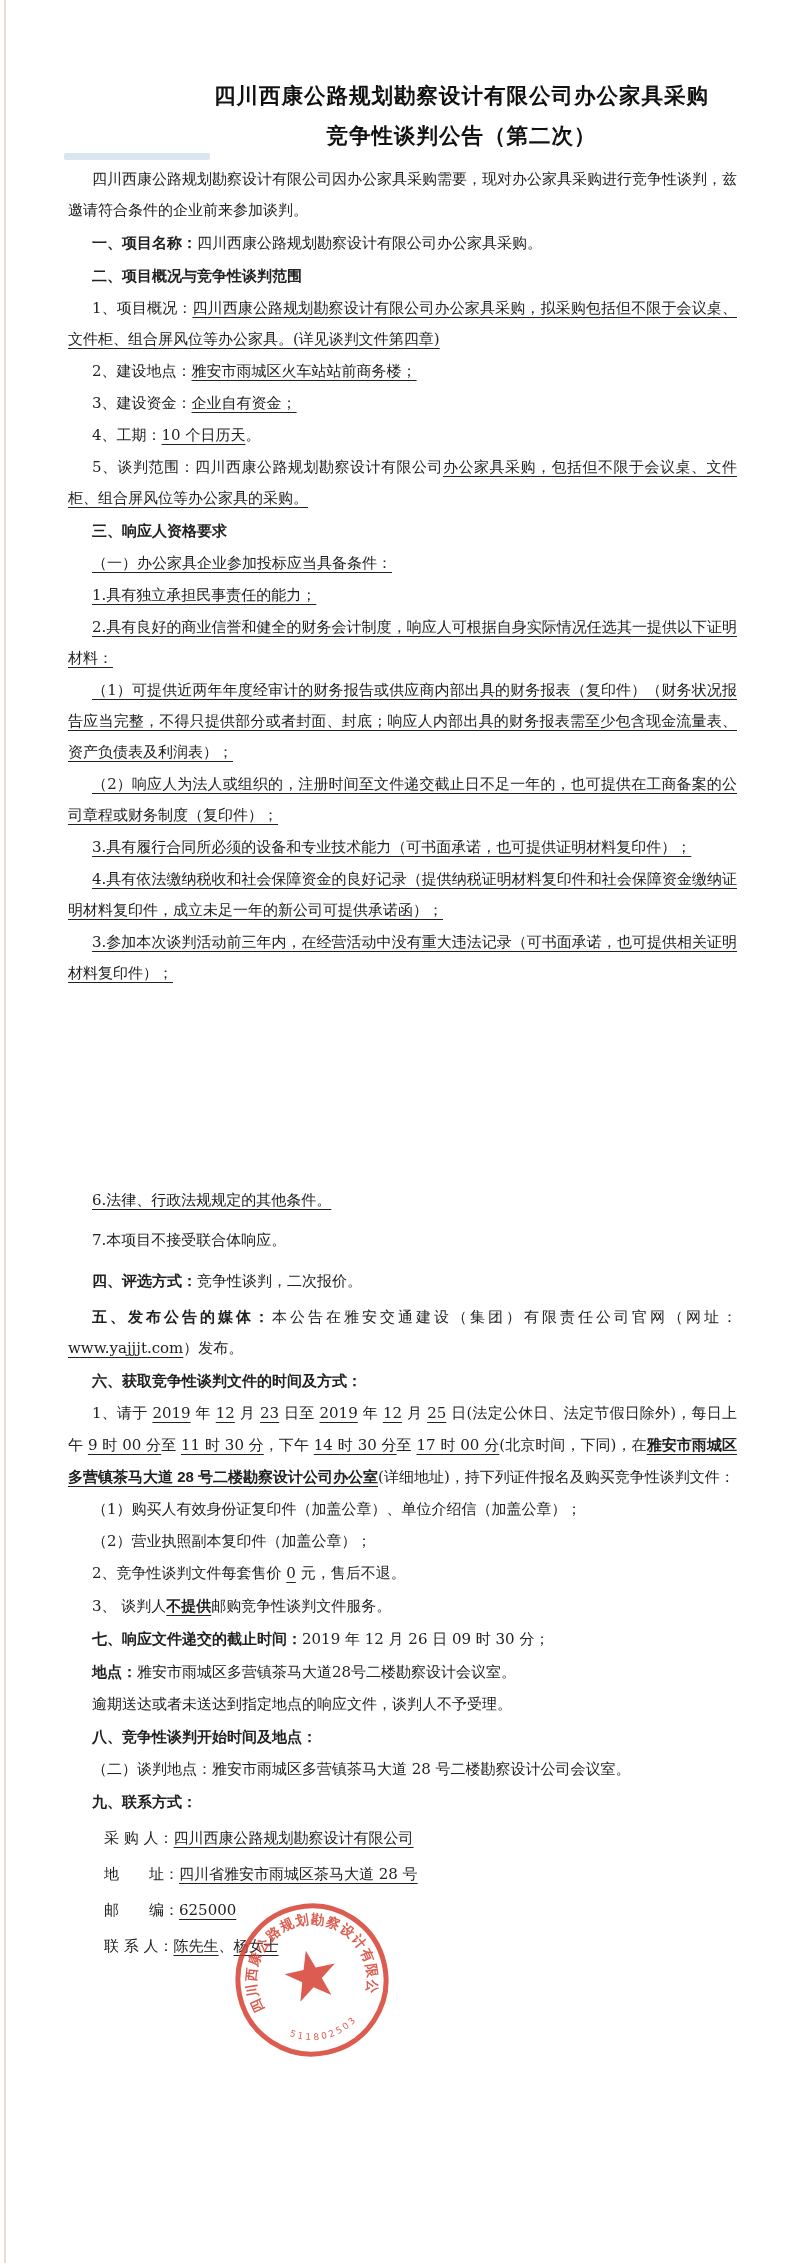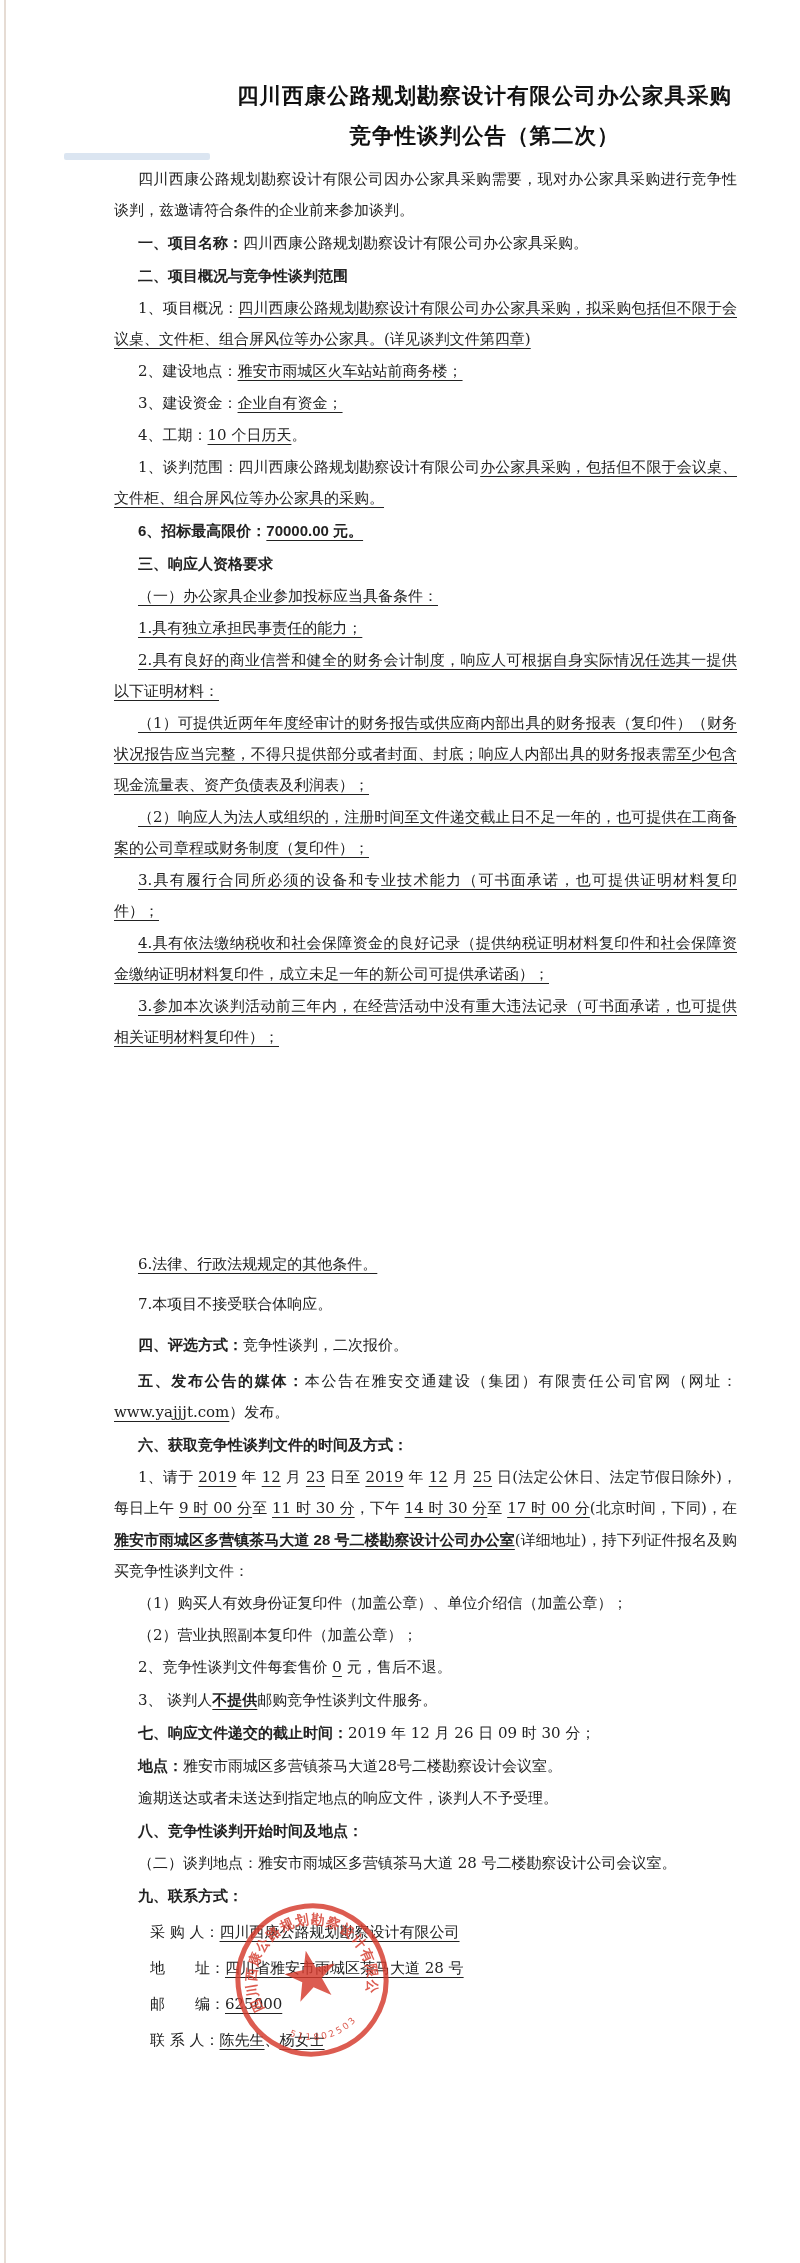--- a/index.html
+++ b/index.html
@@ -4,21 +4,21 @@
 <style>
   html,body{margin:0;padding:0;background:#ffffff;}
   .page{
     position:relative;width:800px;height:2263px;background:#ffffff;overflow:hidden;
     font-family:"DejaVu Serif","Liberation Serif",serif;color:#1c1c1c;
   }
   .edge-line{position:absolute;left:4px;top:0;width:2px;height:100%;background:#e6dcd4;}
   .title-underline-artifact{position:absolute;left:64px;top:153px;width:146px;height:7px;background:#d3dfee;opacity:.8;border-radius:2px;filter:blur(.6px);}
   .content{
     position:absolute;left:0;top:0;width:791px;box-sizing:border-box;
-    padding:76px 54px 0 114px;
+    padding:76px 54px 0 68px;
   }
   .doc-title{margin:0;padding-left:118px;text-align:center;font-size:21.5px;line-height:40px;
     font-weight:bold;font-family:"Liberation Sans","DejaVu Sans",sans-serif;letter-spacing:1px;color:#111;}
   .body-block{margin-top:8px;font-size:15px;color:#222;}
   .para{margin:1px 0 0 0;line-height:31px;text-indent:1.6em;text-align:justify;}
   .para.gap-xl{margin-top:196px;}
   .para.sp8{margin-top:9px;}
   .para.sp4{margin-top:4px;}
   .para.contact{text-indent:2.4em;margin-top:5px;}
   .b{font-weight:bold;font-family:"Liberation Sans","DejaVu Sans",sans-serif;}
@@ -36,22 +36,21 @@
     <h1 class="doc-title">四川西康公路规划勘察设计有限公司办公家具采购</h1>
     <h1 class="doc-title">竞争性谈判公告（第二次）</h1>
     <div class="body-block">
         <p class="para"><span>四川西康公路规划勘察设计有限公司因办公家具采购需要，现对办公家具采购进行竞争性谈判，兹邀请符合条件的企业前来参加谈判。</span></p>
         <p class="para"><span class="b">一、项目名称：</span><span>四川西康公路规划勘察设计有限公司办公家具采购。</span></p>
         <p class="para"><span class="b">二、项目概况与竞争性谈判范围</span></p>
         <p class="para"><span>1、项目概况：</span><span class="u">四川西康公路规划勘察设计有限公司办公家具采购，拟采购包括但不限于会议桌、文件柜、组合屏风位等办公家具。(详见谈判文件第四章)</span></p>
         <p class="para"><span>2、建设地点：</span><span class="u">雅安市雨城区火车站站前商务楼；</span></p>
         <p class="para"><span>3、建设资金：</span><span class="u">企业自有资金；</span></p>
         <p class="para"><span>4、工期：</span><span class="u">10 个日历天</span><span>。</span></p>
-        <p class="para"><span>1、谈判范围：四川西康公路规划勘察设计有限公司</span><span class="u">办公家具采购，包括但不限于会议桌、文件柜、组合屏风位等办公家具的采购。</span></p>
-        <p class="para"><span class="b">6、招标最高限价：</span><span class="b u">70000.00 元。</span></p>
+        <p class="para"><span>5、谈判范围：四川西康公路规划勘察设计有限公司</span><span class="u">办公家具采购，包括但不限于会议桌、文件柜、组合屏风位等办公家具的采购。</span></p>
         <p class="para"><span class="b">三、响应人资格要求</span></p>
         <p class="para"><span class="u">（一）办公家具企业参加投标应当具备条件：</span></p>
         <p class="para"><span class="u">1.具有独立承担民事责任的能力；</span></p>
         <p class="para"><span class="u">2.具有良好的商业信誉和健全的财务会计制度，响应人可根据自身实际情况任选其一提供以下证明材料：</span></p>
         <p class="para"><span class="u">（1）可提供近两年年度经审计的财务报告或供应商内部出具的财务报表（复印件）（财务状况报告应当完整，不得只提供部分或者封面、封底；响应人内部出具的财务报表需至少包含现金流量表、资产负债表及利润表）；</span></p>
         <p class="para"><span class="u">（2）响应人为法人或组织的，注册时间至文件递交截止日不足一年的，也可提供在工商备案的公司章程或财务制度（复印件）；</span></p>
         <p class="para"><span class="u">3.具有履行合同所必须的设备和专业技术能力（可书面承诺，也可提供证明材料复印件）；</span></p>
         <p class="para"><span class="u">4.具有依法缴纳税收和社会保障资金的良好记录（提供纳税证明材料复印件和社会保障资金缴纳证明材料复印件，成立未足一年的新公司可提供承诺函）；</span></p>
         <p class="para"><span class="u">3.参加本次谈判活动前三年内，在经营活动中没有重大违法记录（可书面承诺，也可提供相关证明材料复印件）；</span></p>
         <p class="para gap-xl"><span class="u">6.法律、行政法规规定的其他条件。</span></p>

